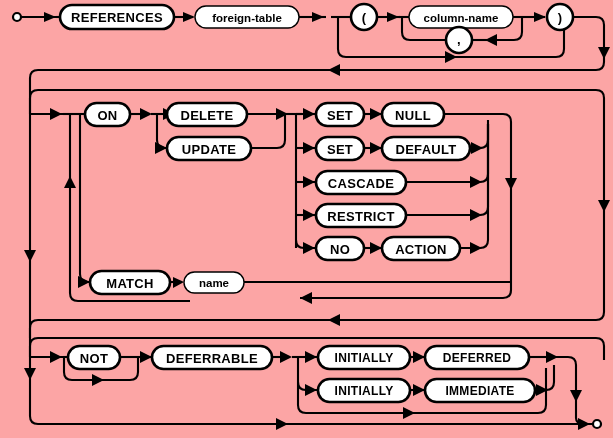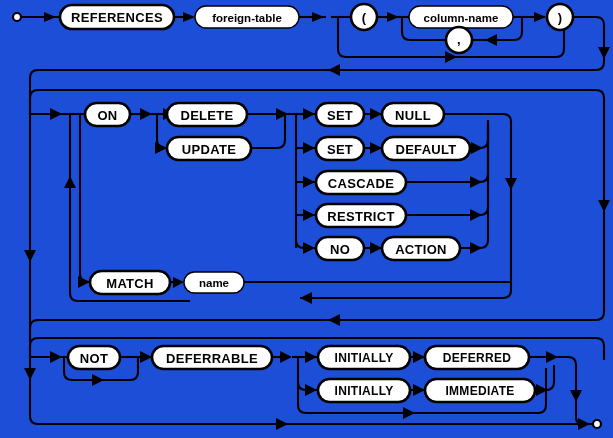--- a/index.html
+++ b/index.html
@@ -1,17 +1,17 @@
 <!DOCTYPE html>
 <html><head>
 <meta charset="utf-8">
 <style>
   html,body{margin:0;padding:0;background:#ffffff;}
   body{font-family:"Liberation Sans",sans-serif;}
-  #diagram-root{position:relative;width:613px;height:438px;background:#1d4ed8;overflow:hidden;}
+  #diagram-root{position:relative;width:613px;height:438px;background:#fca5a5;overflow:hidden;}
   svg{display:block;}
   .rail{fill:none;stroke:#000;stroke-width:2.1;stroke-linecap:butt;stroke-linejoin:round;}
   .arrow{fill:#000;stroke:none;}
   .term-shape{fill:#fff;stroke:#000;stroke-width:2.6;}
   .nonterm-shape{fill:#fff;stroke:#000;stroke-width:1.4;}
   .term-label{font-family:"Liberation Sans",sans-serif;font-weight:bold;font-size:13px;fill:#000;
               text-anchor:middle;dominant-baseline:central;letter-spacing:0.3px;}
   .term-label.small{font-size:12px;}
   .nonterm-label{font-family:"Liberation Sans",sans-serif;font-weight:bold;font-size:11.5px;fill:#000;
                  text-anchor:middle;dominant-baseline:central;}

